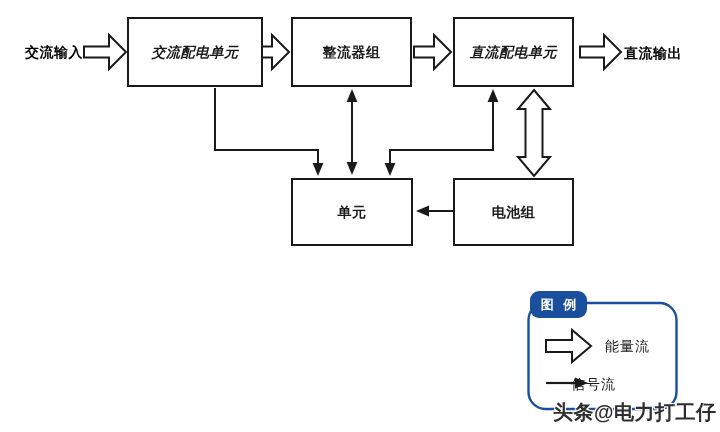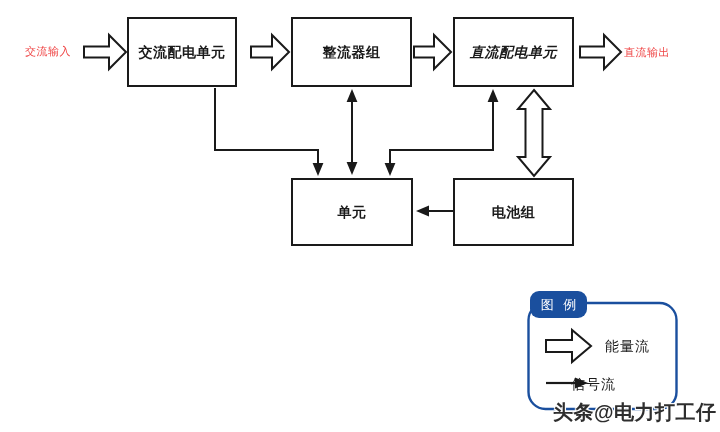--- a/index.html
+++ b/index.html
@@ -20,40 +20,40 @@
     flex-direction:column;
     align-items:center;
     justify-content:center;
     text-align:center;
     font-size:14px;
     font-weight:700;
     color:#1a1a1a;
     line-height:1.3;
     letter-spacing:0.5px;
   }
-  .node-ac-dist{left:127px;top:17px;width:110px;height:70px;}
+  .node-ac-dist{left:127px;top:17px;width:136px;height:70px;font-style:italic;}
   .node-rectifier{left:291px;top:17px;width:121px;height:70px;text-align:center;}
   .node-dc-dist{left:453px;top:17px;width:121px;height:70px;font-style:italic;}
   .node-mgmt{left:291px;top:178px;width:122px;height:68px;}
   .node-battery{left:453px;top:178px;width:121px;height:68px;}
   .io-label{
     position:absolute;
-    font-size:11px;
-    font-weight:400;
-    color:#ef4444;
+    font-size:14px;
+    font-weight:700;
+    color:#000000;
     letter-spacing:0.5px;
     white-space:nowrap;
   }
   .io-ac{left:25px;top:44px;}
   .io-dc{left:624px;top:45px;}
   .legend-tab-label{
     position:absolute;
     left:530px;top:291px;width:57px;height:27px;
     display:flex;align-items:center;justify-content:center;
-    color:#ffffff;font-size:13px;font-weight:400;letter-spacing:3px;
+    color:#ffffff;font-size:13px;font-weight:700;letter-spacing:3px;
     text-indent:3px;
   }
   .legend-item-label{
     position:absolute;
     font-size:14px;font-weight:400;color:#1a1a1a;letter-spacing:1px;
     white-space:nowrap;
   }
   .legend-label-energy{left:605px;top:338px;}
   .legend-label-signal{left:571px;top:376px;}
   .watermark{

